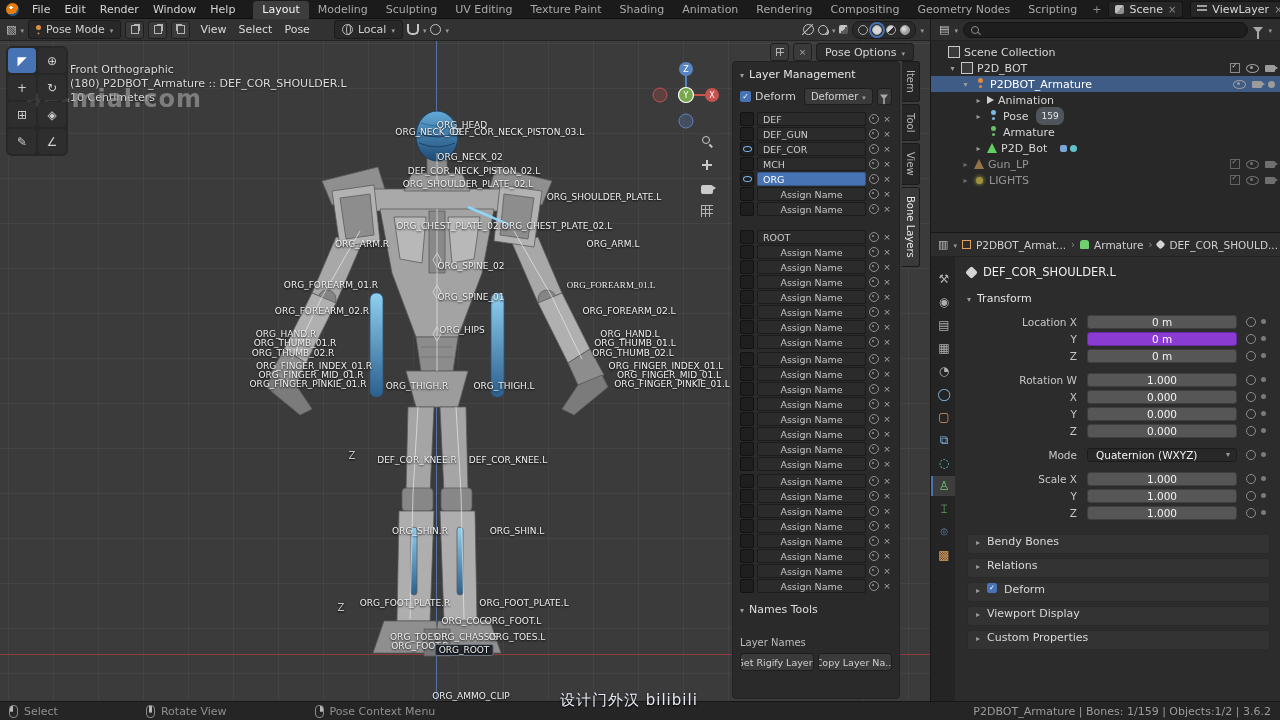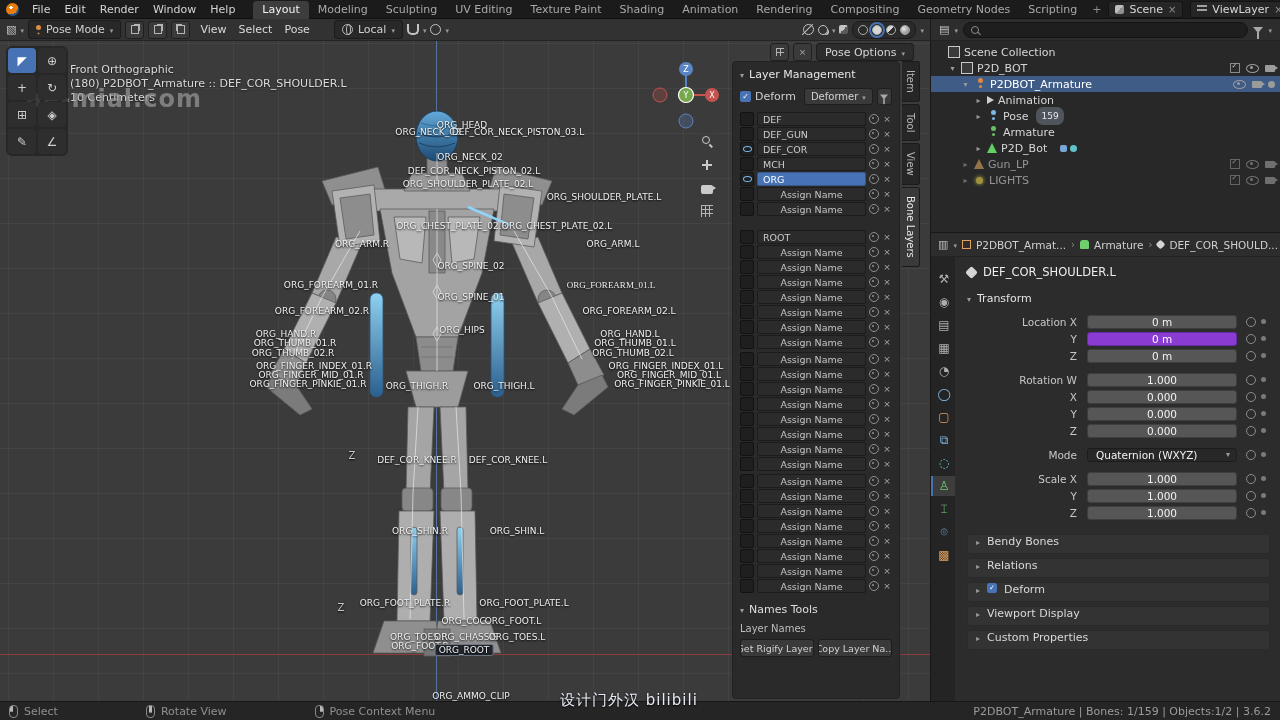--- a/index.html
+++ b/index.html
@@ -130,21 +130,21 @@
           font-size:9.5px;display:flex;align-items:center;padding:0 5px;overflow:hidden;white-space:nowrap}
   .lm-row.selected .lm-btn{background:#4772b3;color:#ffffff;border-color:#35578a}
   .assign .lm-btn{justify-content:center;color:#c3c3c3}
   .lm-dot{width:8px;height:8px;border:1px solid #8f8f8f;border-radius:50%;flex:none;position:relative}
   .lm-dot::after{content:"";position:absolute;left:2.4px;top:2.4px;width:2px;height:2px;border-radius:50%;background:#8f8f8f}
   .lm-x{flex:none;width:10px;color:#a6a6a6;font-size:9px;text-align:center}
   .lm-x::before{content:"×"}
   .g-root{margin-top:16px}
   .g-c,.g-d{margin-top:5px}
   .lt-title{margin-top:11px;display:flex;align-items:center;gap:5px;color:#dedede}
-  .ln-label{margin-top:7px;color:#bcbcbc;font-size:10px}
+  .ln-label{margin-top:21px;color:#bcbcbc;font-size:10px}
   .lt-btns{display:flex;gap:4px;margin-top:5px}
   .lt-btn{flex:1;height:16px;background:#3a3a3a;border:1px solid #1d1d1d;border-radius:3px;color:#d2d2d2;
           font-size:9.5px;display:flex;align-items:center;justify-content:center;white-space:nowrap;overflow:hidden}
 
   
   .stabs{position:absolute;left:902px;top:20px;display:flex;flex-direction:column;gap:2px;z-index:4}
   .stab{writing-mode:vertical-rl;background:#262626;color:#b7b7b7;font-size:10px;padding:8px 3px;
         border:1px solid #1b1b1b;border-left:none;border-radius:0 3px 3px 0;white-space:nowrap}
   .stab.active{background:#3a3a3a;color:#eaeaea}
 

